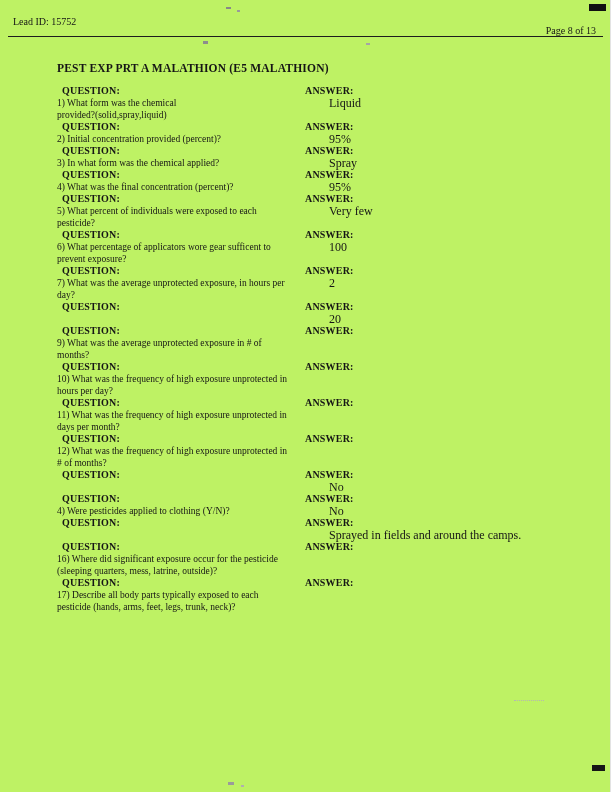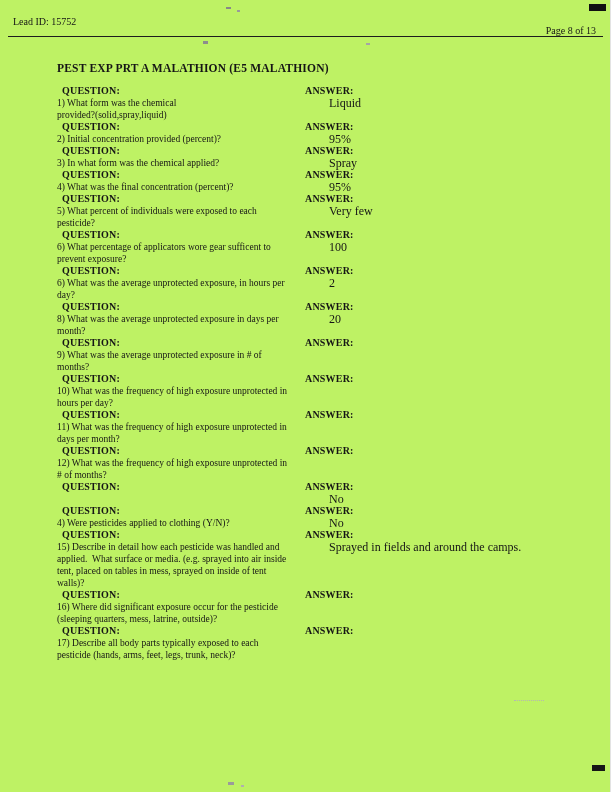--- a/index.html
+++ b/index.html
@@ -148,34 +148,32 @@
     </div>
     <div class="a-col">
       <div class="a-label">ANSWER:</div>
       <div class="a-text">100</div>
     </div>
   </div>
 
   <div class="qa-item">
     <div class="q-col">
       <div class="q-label">QUESTION:</div>
-      <div class="q-text">6) What was the average unprotected exposure, in hours per
+      <div class="q-text">7) What was the average unprotected exposure, in hours per
 day?</div>
     </div>
     <div class="a-col">
       <div class="a-label">ANSWER:</div>
       <div class="a-text">2</div>
     </div>
   </div>
 
   <div class="qa-item">
     <div class="q-col">
       <div class="q-label">QUESTION:</div>
-      <div class="q-text">8) What was the average unprotected exposure in days per
-month?</div>
     </div>
     <div class="a-col">
       <div class="a-label">ANSWER:</div>
       <div class="a-text">20</div>
     </div>
   </div>
 
   <div class="qa-item">
     <div class="q-col">
       <div class="q-label">QUESTION:</div>
@@ -241,24 +239,20 @@
     </div>
     <div class="a-col">
       <div class="a-label">ANSWER:</div>
       <div class="a-text">No</div>
     </div>
   </div>
 
   <div class="qa-item">
     <div class="q-col">
       <div class="q-label">QUESTION:</div>
-      <div class="q-text">15) Describe in detail how each pesticide was handled and
-applied.  What surface or media. (e.g. sprayed into air inside
-tent, placed on tables in mess, sprayed on inside of tent
-walls)?</div>
     </div>
     <div class="a-col">
       <div class="a-label">ANSWER:</div>
       <div class="a-text">Sprayed in fields and around the camps.</div>
     </div>
   </div>
 
   <div class="qa-item">
     <div class="q-col">
       <div class="q-label">QUESTION:</div>

